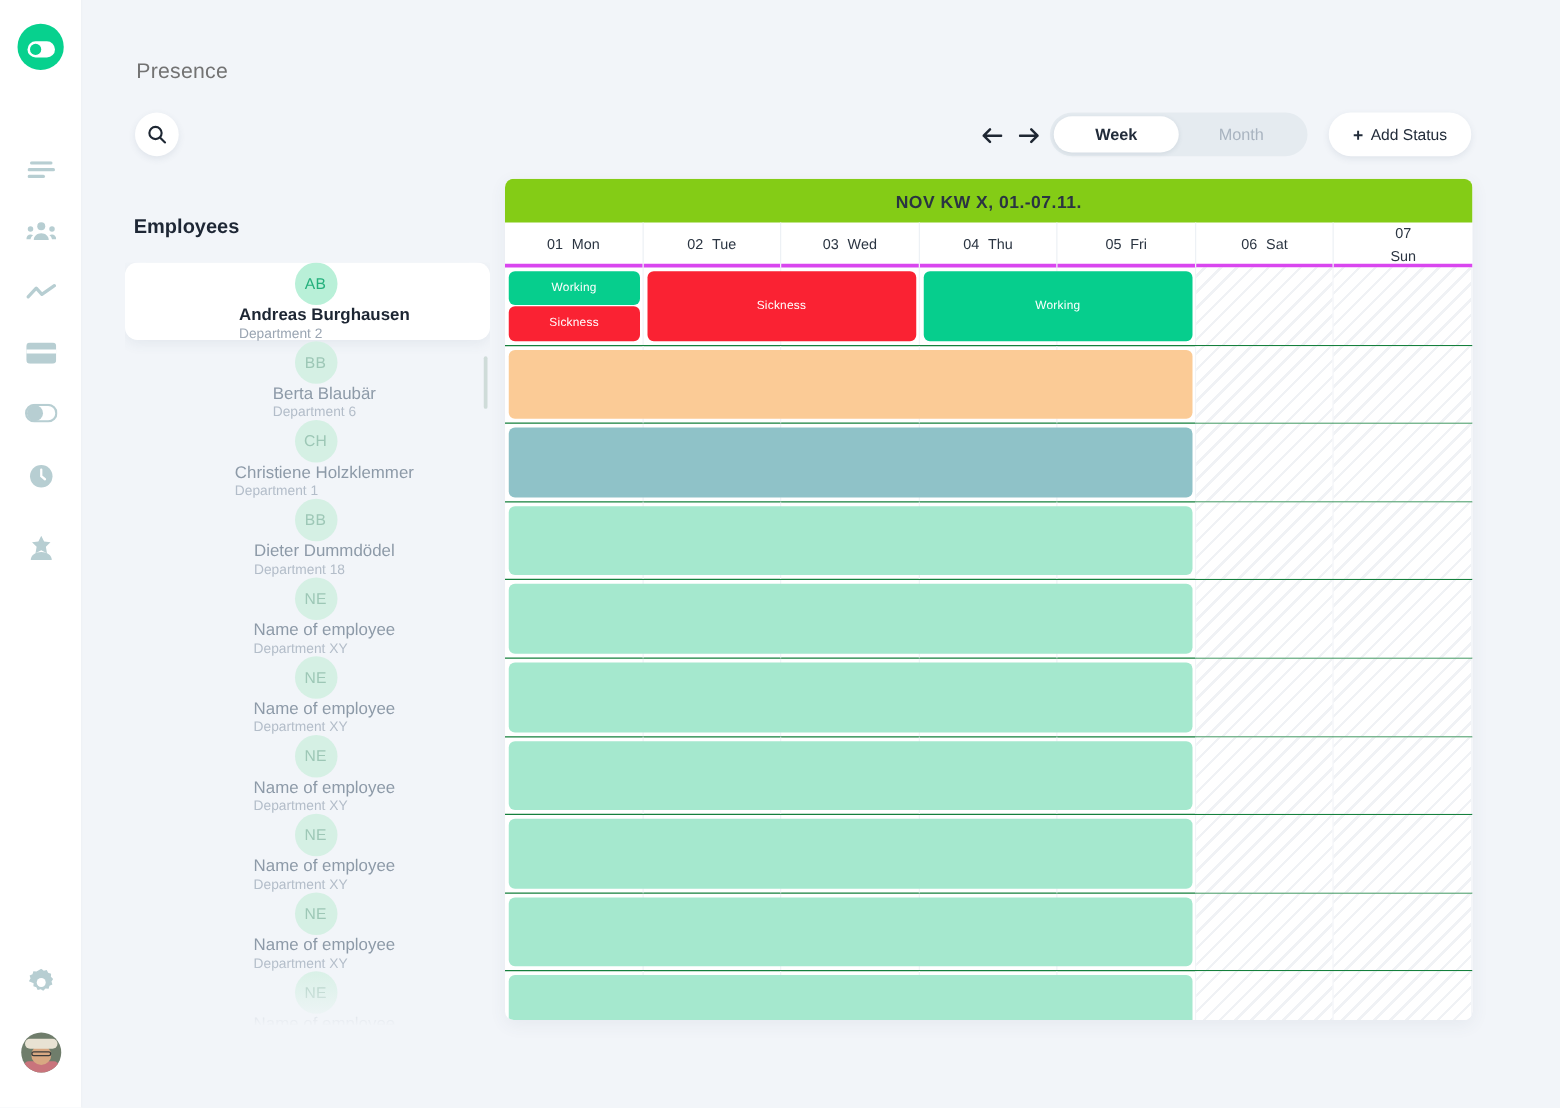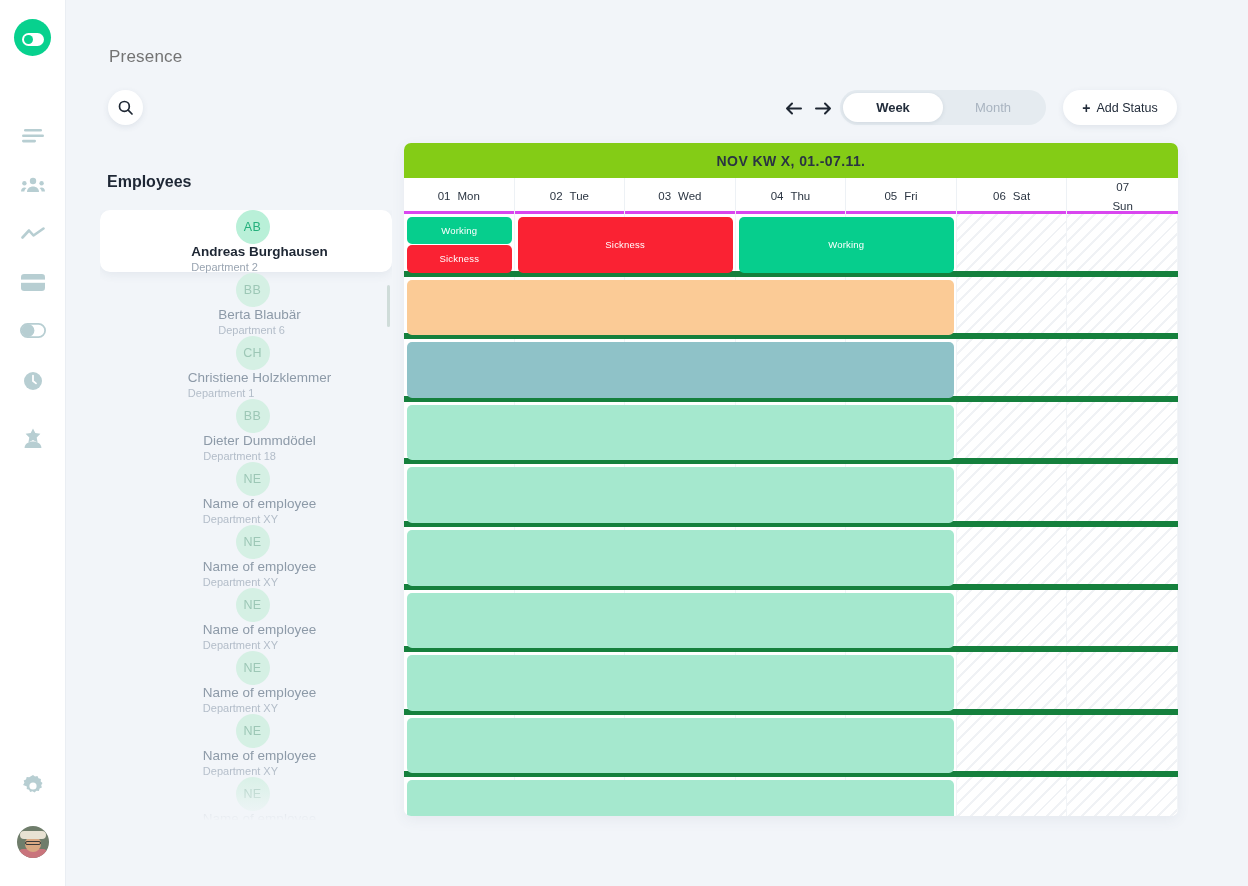--- a/index.html
+++ b/index.html
@@ -188,21 +188,21 @@
     width: 110.57px; height: 36px;
     display: flex; align-items: center; justify-content: center;
     gap: 7px; font-size: 11.5px; color: #2b3542;
     border-right: 1px solid #edf1f5;
   }
   .day-head:last-child { border-right: none; flex-direction: column; }
   .day-head .dnum { font-weight: 400; }
   #cal-body { position: relative; }
   .cal-row {
     position: relative; height: 62.6px;
-    border-bottom: 6px solid #15803d;
+    border-bottom: 1px solid #15803d;
     display: flex;
   }
   .cal-cell {
     width: 110.57px; height: 100%;
     border-right: 1px solid #f1f4f7;
   }
   .cal-cell:last-child { border-right: none; }
   .cal-cell.weekend {
     background-image: repeating-linear-gradient(
       -45deg, #ffffff 0 7px, #f0f2f5 7px 9px);

